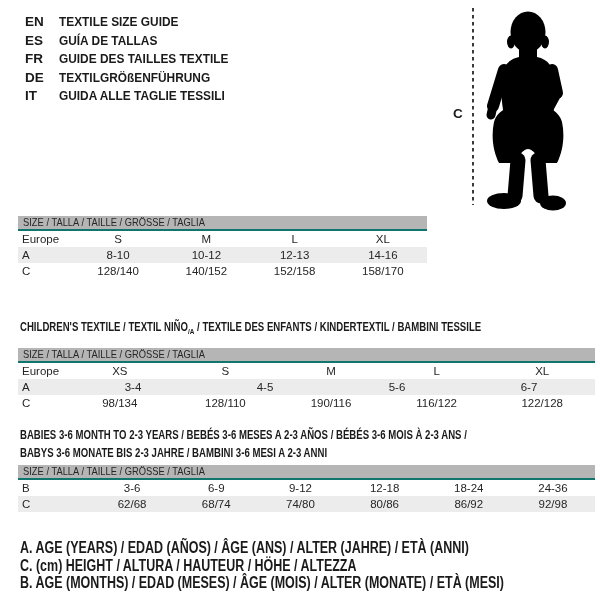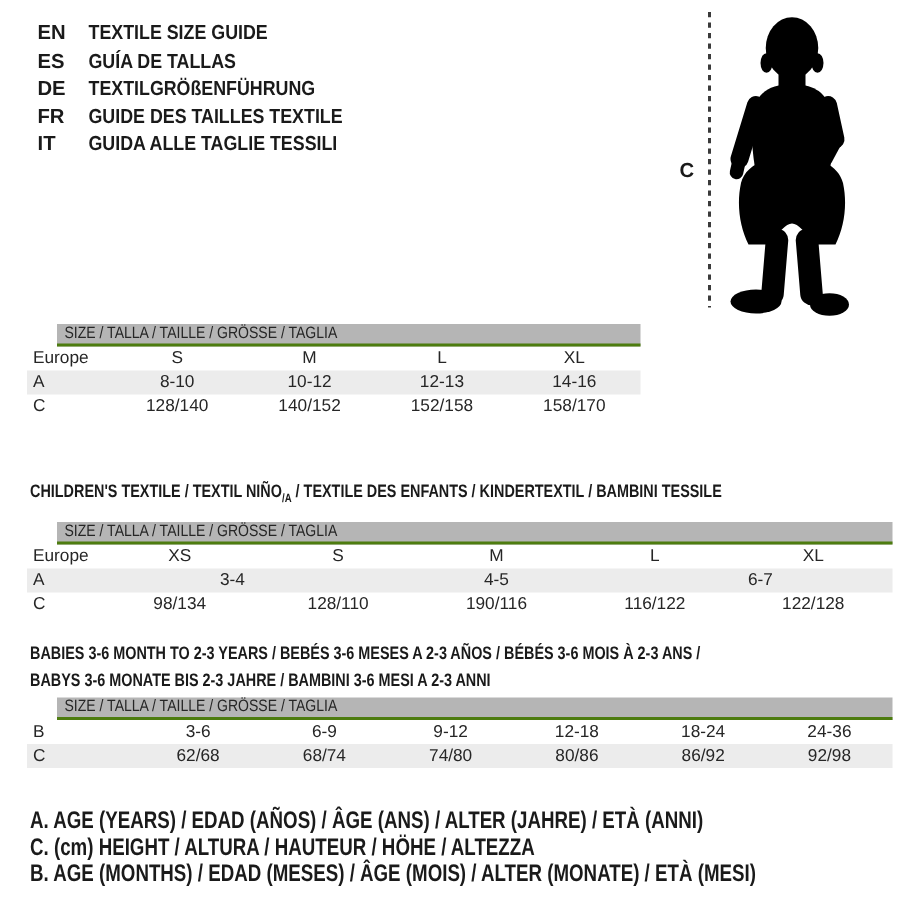--- a/index.html
+++ b/index.html
@@ -22,22 +22,22 @@
   .tbl{position:absolute;left:18px;}
   #tbl-junior{top:216px;width:409px;}
   #tbl-children{top:321px;width:577px;}
   #tbl-babies{top:427px;width:577px;}
   .tbl-title{font-weight:bold;font-size:12px;line-height:13px;padding-left:2px;white-space:nowrap;}
   #tbl-junior .tbl-title{margin-bottom:13px;}
   #tbl-children .tbl-title{margin-bottom:10px;}
   #tbl-babies .tbl-title{line-height:17.5px;margin-bottom:3px;}
   .sub-a{font-size:8px;vertical-align:sub;}
   .size-bar{
-    background:#b5b5b5;height:13px;line-height:13px;border-bottom:2px solid #4d7c0f;
-    font-size:11px;color:#262626;padding-left:5px;margin-left:20px;
+    background:#b5b5b5;height:13px;line-height:13px;border-bottom:2px solid #0f766e;
+    font-size:11px;color:#262626;padding-left:5px;
   }
   .trow{display:flex;height:16px;line-height:16px;font-size:11.5px;color:#262626;}
   .trow.alt{background:#ececec;}
   .cell{flex:1;text-align:center;}
   .cell.label{text-align:left;padding-left:4px;}
   #tbl-junior   .cell.label{flex:0 0 52px;}
   #tbl-children .cell.label{flex:0 0 45px;}
   #tbl-babies   .cell.label{flex:0 0 68px;}
   
   .footnotes{position:absolute;left:20px;top:539px;}
@@ -51,26 +51,26 @@
   <div class="lang-list">
     <div class="lang-row">
       <span class="lang-code">EN</span>
       <span class="cond88">TEXTILE SIZE GUIDE</span>
     </div>
     <div class="lang-row">
       <span class="lang-code">ES</span>
       <span class="cond88">GUÍA DE TALLAS</span>
     </div>
     <div class="lang-row">
+      <span class="lang-code">FR</span>
+      <span class="cond88">GUIDE DES TAILLES TEXTILE</span>
+    </div>
+    <div class="lang-row">
       <span class="lang-code">DE</span>
       <span class="cond88">TEXTILGRÖßENFÜHRUNG</span>
-    </div>
-    <div class="lang-row">
-      <span class="lang-code">FR</span>
-      <span class="cond88">GUIDE DES TAILLES TEXTILE</span>
     </div>
     <div class="lang-row">
       <span class="lang-code">IT</span>
       <span class="cond88">GUIDA ALLE TAGLIE TESSILI</span>
     </div>
   </div>
 
   <svg class="figure-svg" viewBox="0 0 160 220">
     <line x1="33" y1="8" x2="33" y2="205" stroke="#3a3a3a" stroke-width="2" stroke-dasharray="3.5 3.5"></line>
     <g fill="#000000" stroke="none">
@@ -132,20 +132,21 @@
       <div class="cell">XS</div>
       <div class="cell">S</div>
       <div class="cell">M</div>
       <div class="cell">L</div>
       <div class="cell">XL</div>
     </div>
     <div class="trow alt">
       <div class="cell label">A</div>
       <div class="cell">3-4</div>
       <div class="cell">4-5</div>
+      <div class="cell">5-6</div>
       <div class="cell">6-7</div>
     </div>
     <div class="trow">
       <div class="cell label">C</div>
       <div class="cell">98/134</div>
       <div class="cell">128/110</div>
       <div class="cell">190/116</div>
       <div class="cell">116/122</div>
       <div class="cell">122/128</div>
     </div>

